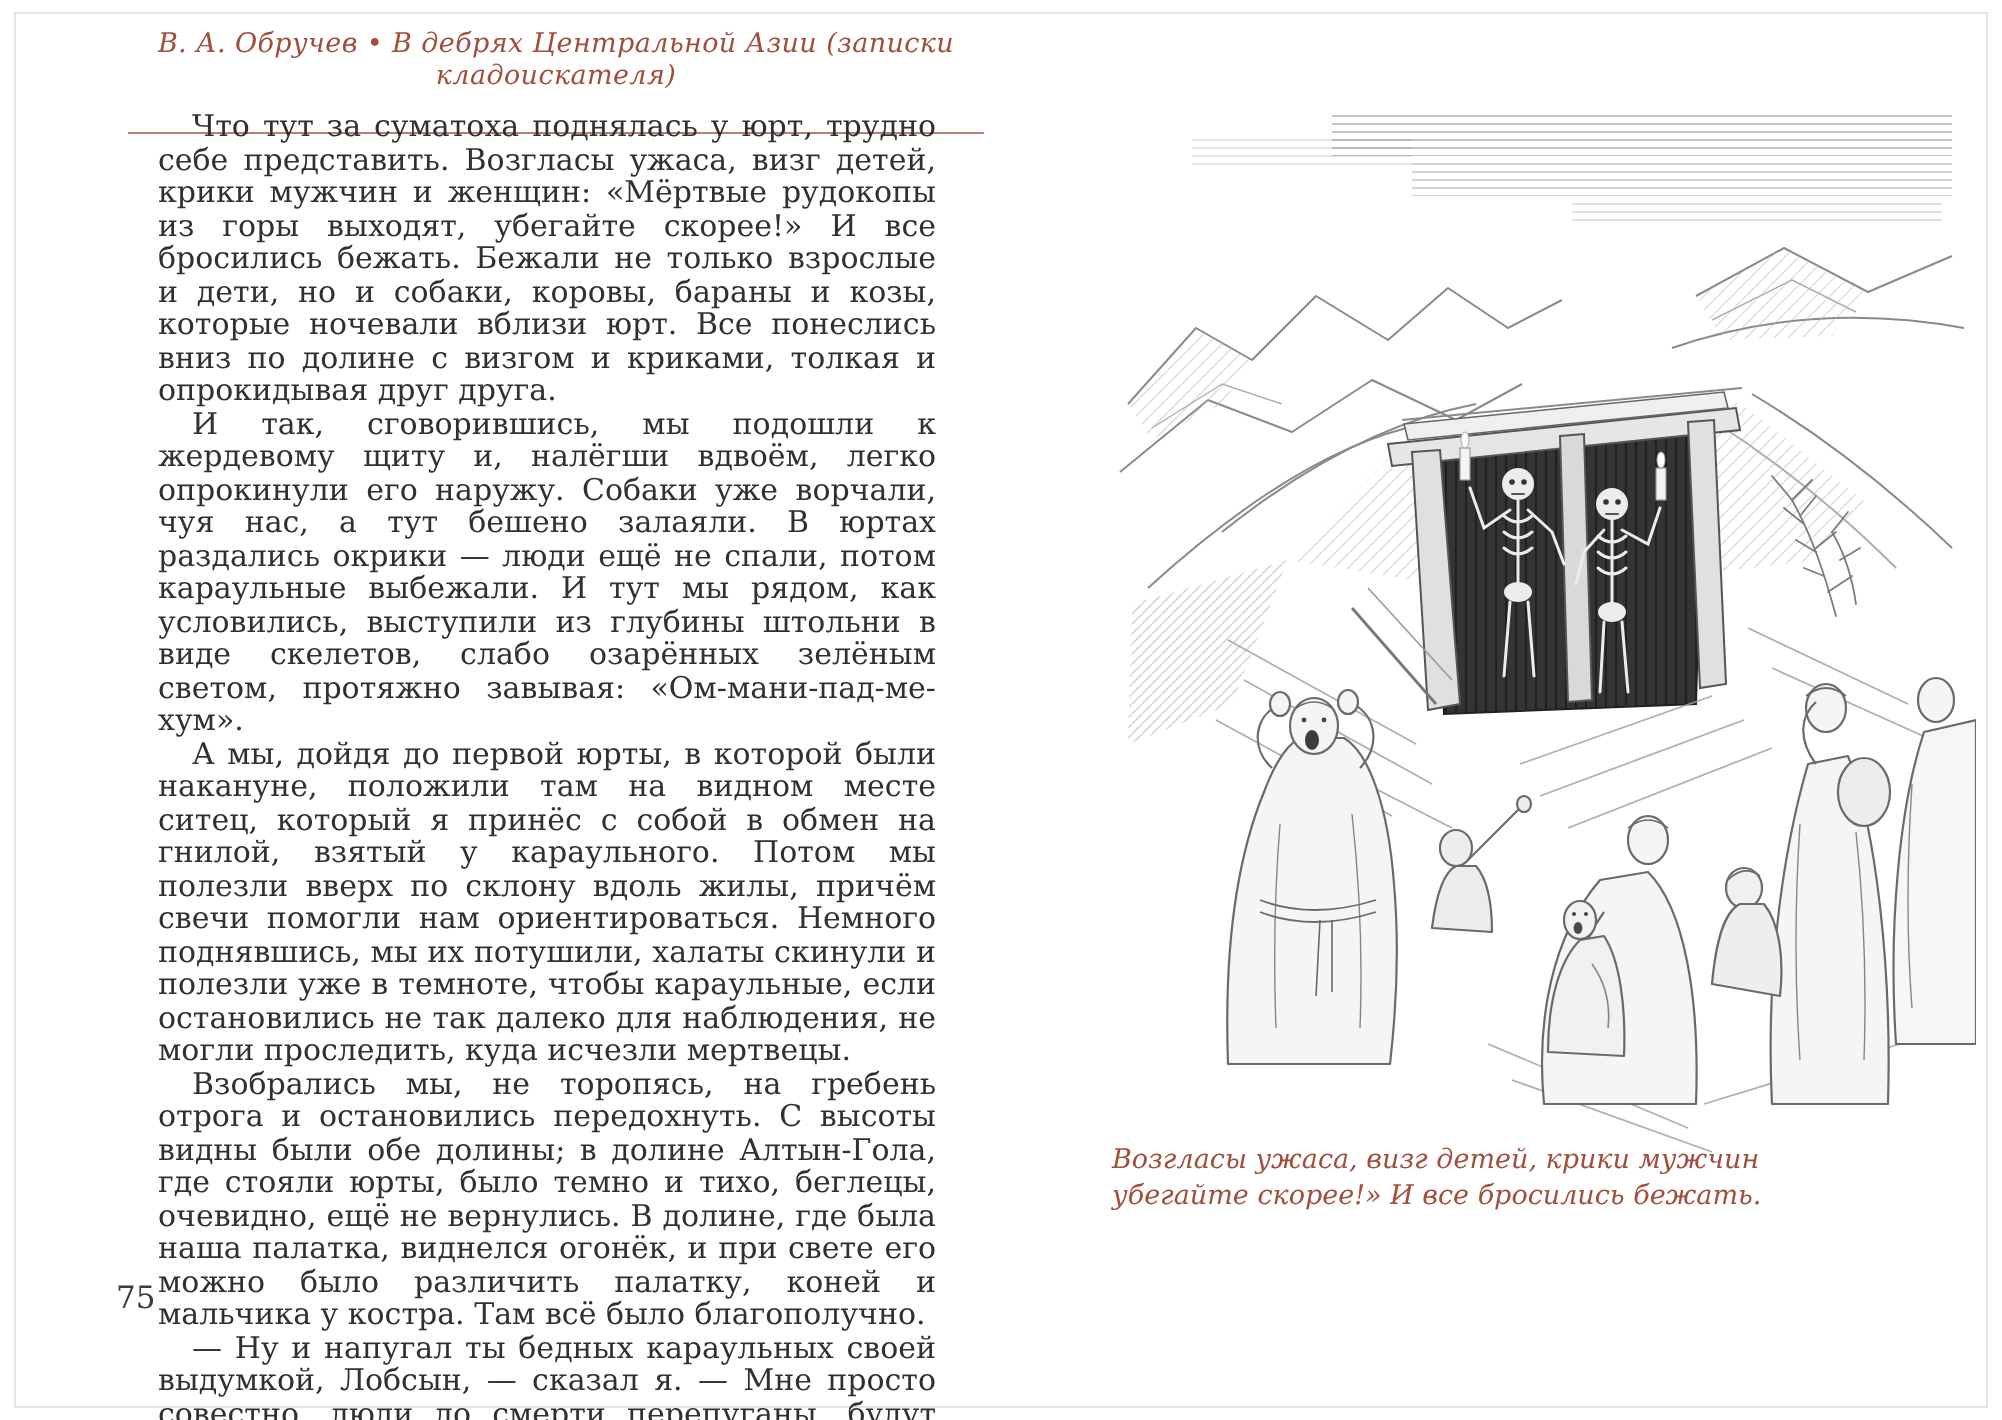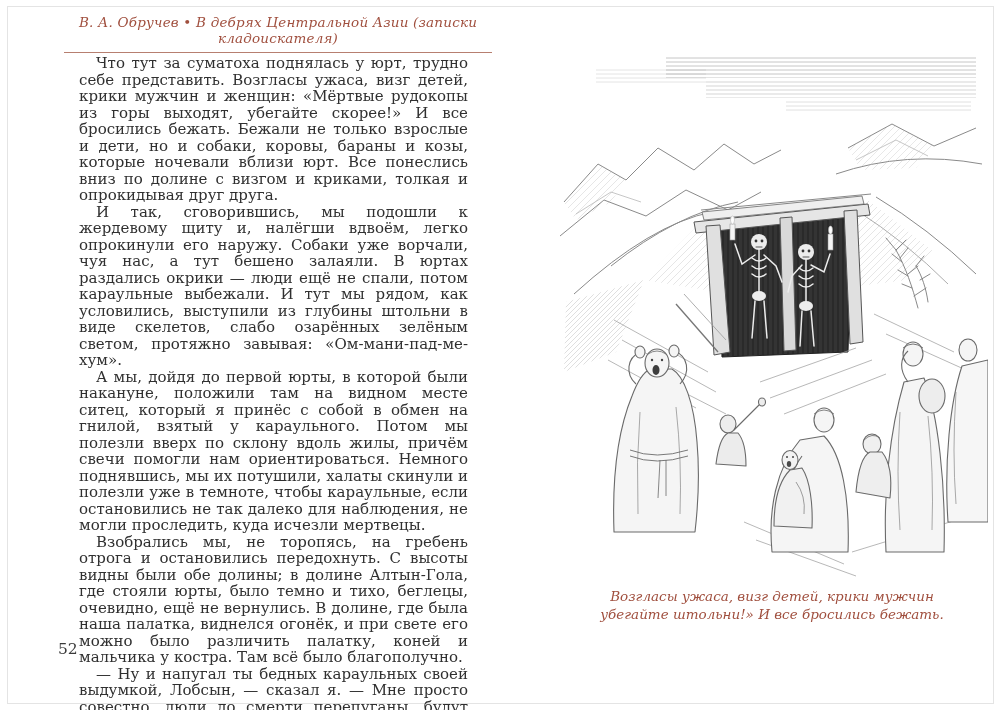--- a/index.html
+++ b/index.html
@@ -10,36 +10,36 @@
   }
   .page-frame{
     position:absolute;left:7px;top:6px;right:7px;bottom:6px;
     border:1px solid #e4e4e4;pointer-events:none;
   }
   
   .running-header{
     position:absolute;left:64px;top:14px;width:428px;
     text-align:center;font-style:italic;font-size:13.5px;
     color:#a04f3e;letter-spacing:.2px;
-    padding-bottom:6px;border-bottom:1px solid #b77f70;
+    padding-bottom:20px;border-bottom:1px solid #b77f70;
   }
   
   .text-column{
     position:absolute;left:79px;top:55px;width:389px;
     font-size:15px;line-height:16.5px;text-align:justify;
     color:#303030;
   }
   .text-column p{margin:0;text-indent:17px;hyphens:auto;-webkit-hyphens:auto;}
   
   .illustration-wrap{position:absolute;left:556px;top:52px;width:432px;height:530px;}
   .illustration-wrap svg{display:block;width:100%;height:100%;}
   
   .caption{
-    position:absolute;left:556px;top:588px;width:432px;
-    text-align:center;font-style:italic;font-size:13.5px;line-height:17.5px;
+    position:absolute;left:556px;top:572px;width:432px;
+    text-align:left;font-style:italic;font-size:13.5px;line-height:17.5px;
     color:#a04f3e;
   }
   
   .page-number{
     position:absolute;left:58px;top:640px;font-size:15.5px;color:#3a3a3a;
   }
 </style>
 </head>
 <body>
 
@@ -235,16 +235,16 @@
         <path d="M392,470 C388,410 394,350 406,314 L432,308 L432,470 Z" fill="#f6f6f6"></path>
         <ellipse cx="412" cy="298" rx="9" ry="11"></ellipse>
         <path d="M400,340 Q396,400 400,452" fill="none" stroke-width="0.7" opacity="0.8"></path>
       </g>
     </g>
   </svg>
 </div>
 
 <div class="caption">
   <div>Возгласы ужаса, визг детей, крики мужчин</div>
-  <div>убегайте штольни!» И все бросились бежать.</div>
+  <div>убегайте скорее!» И все бросились бежать.</div>
 </div>
 
-<div class="page-number">52</div>
+<div class="page-number">75</div>
 
 </body></html>

